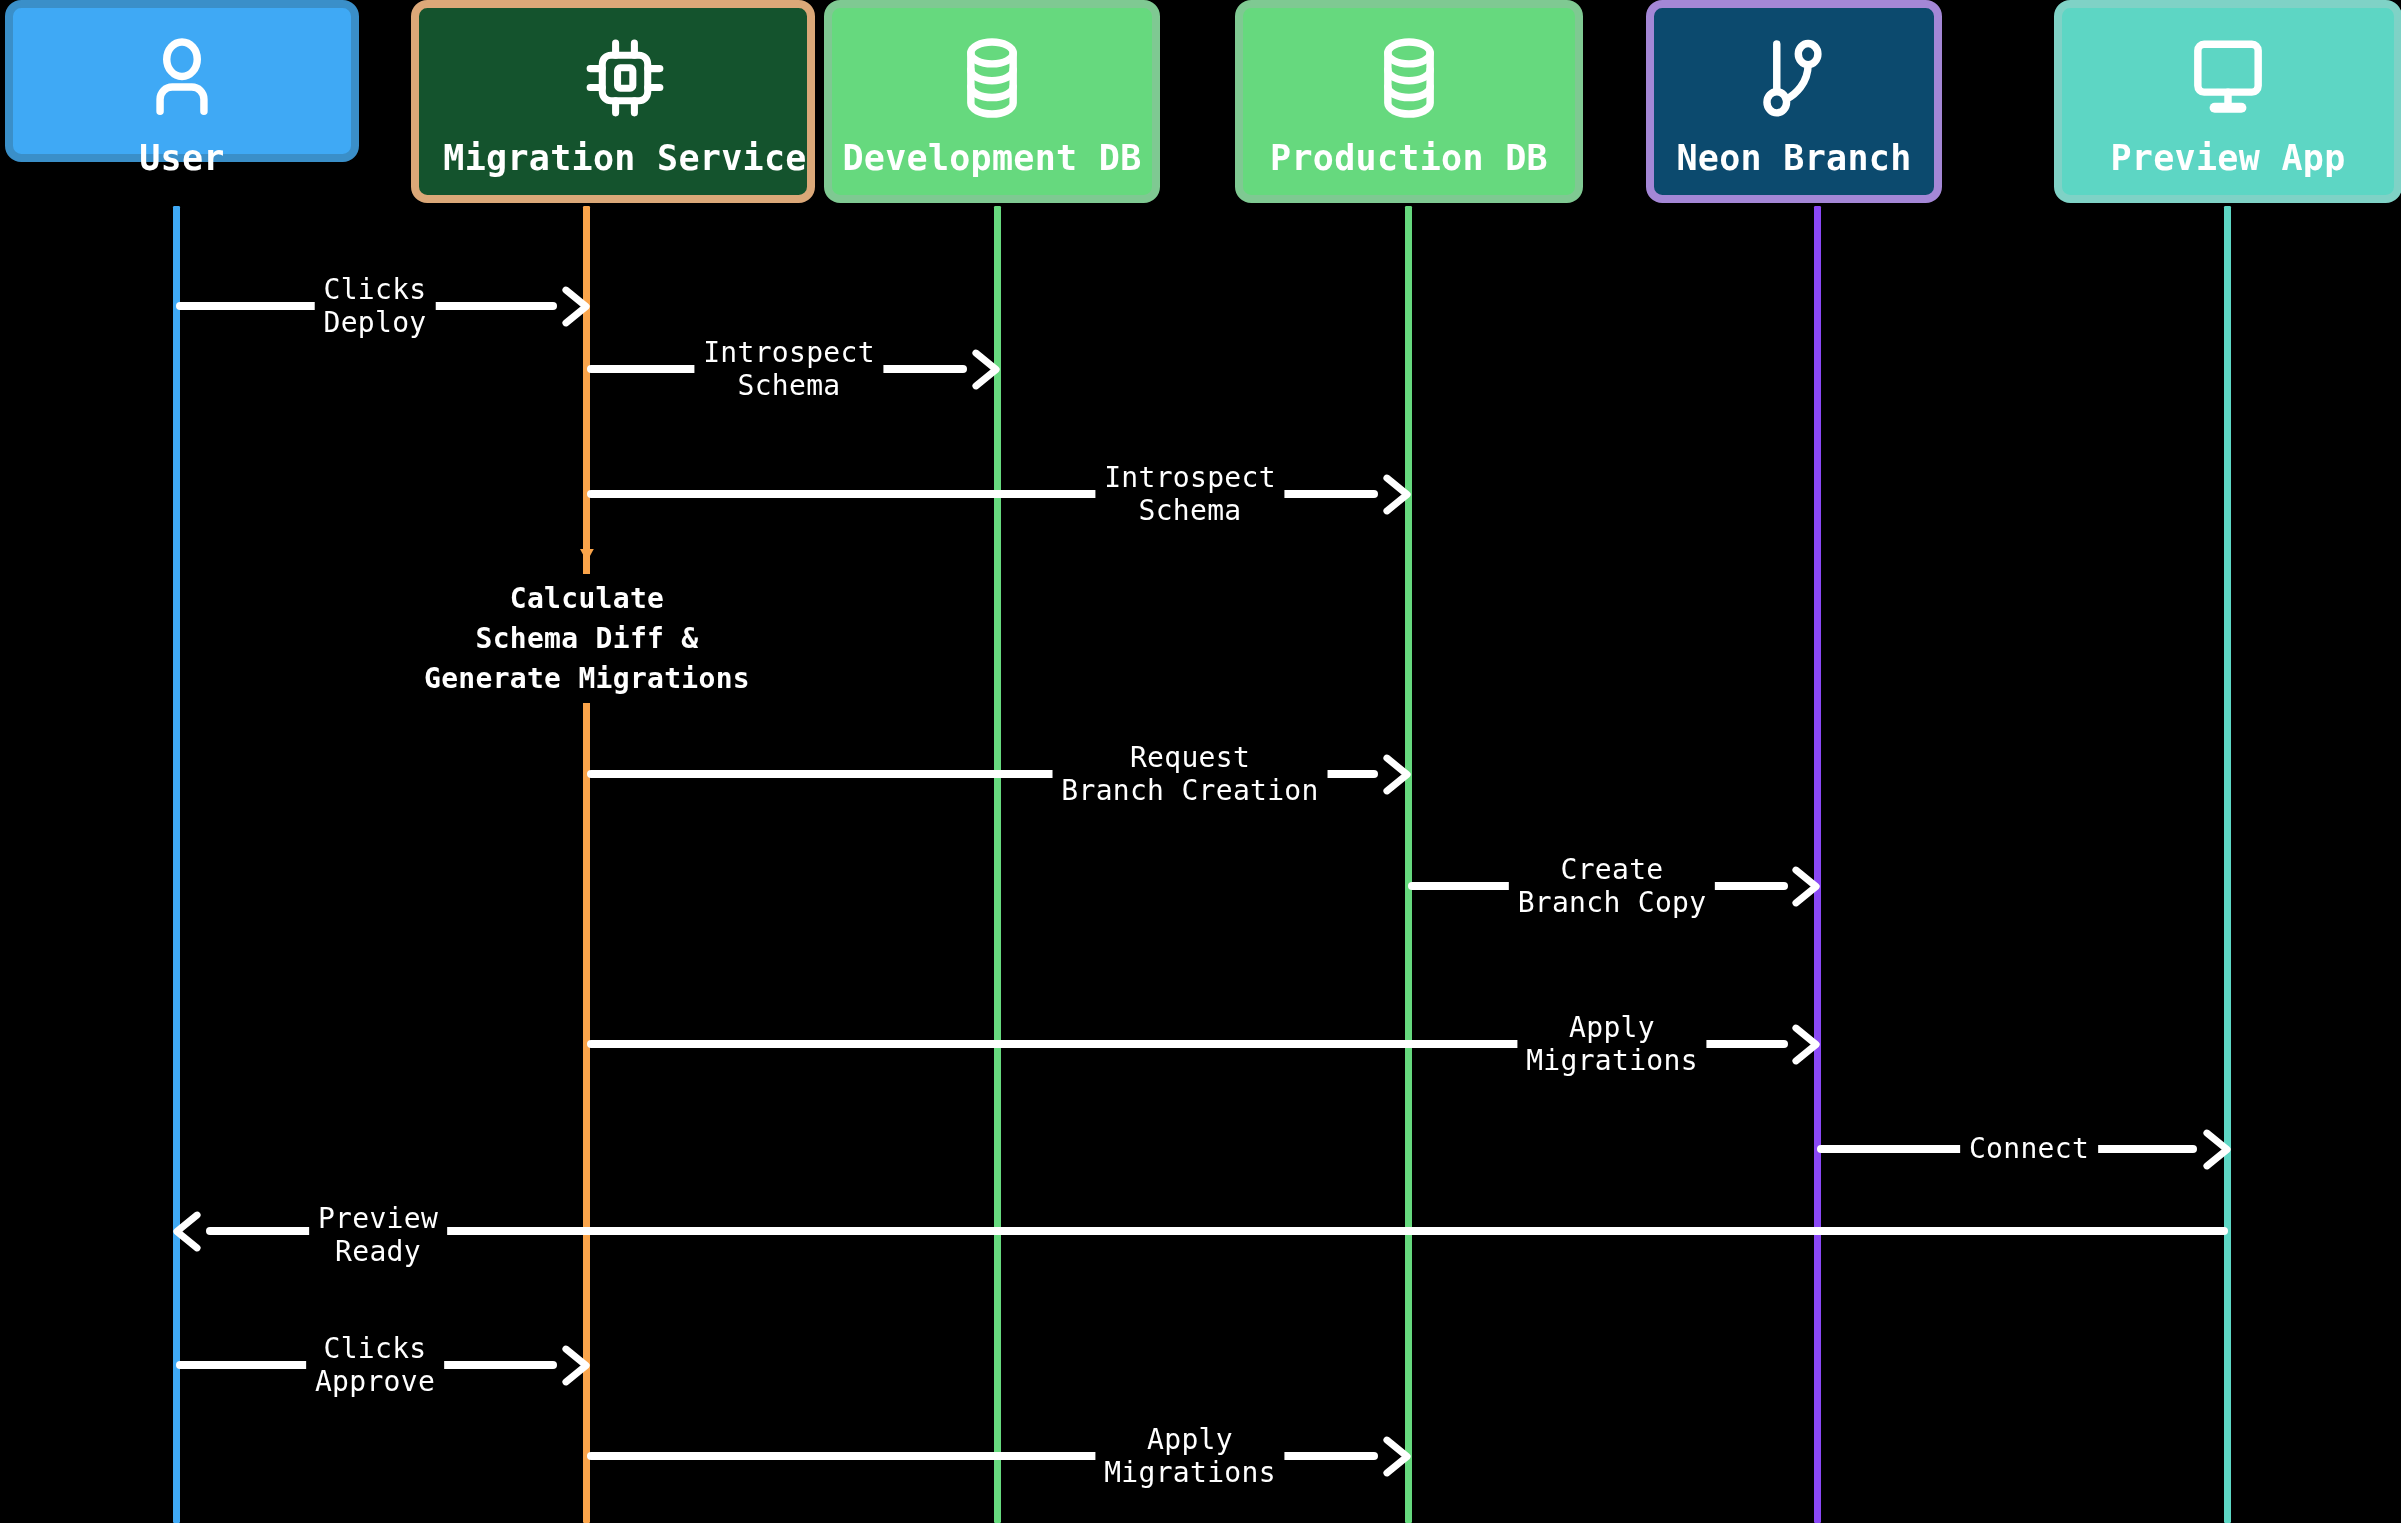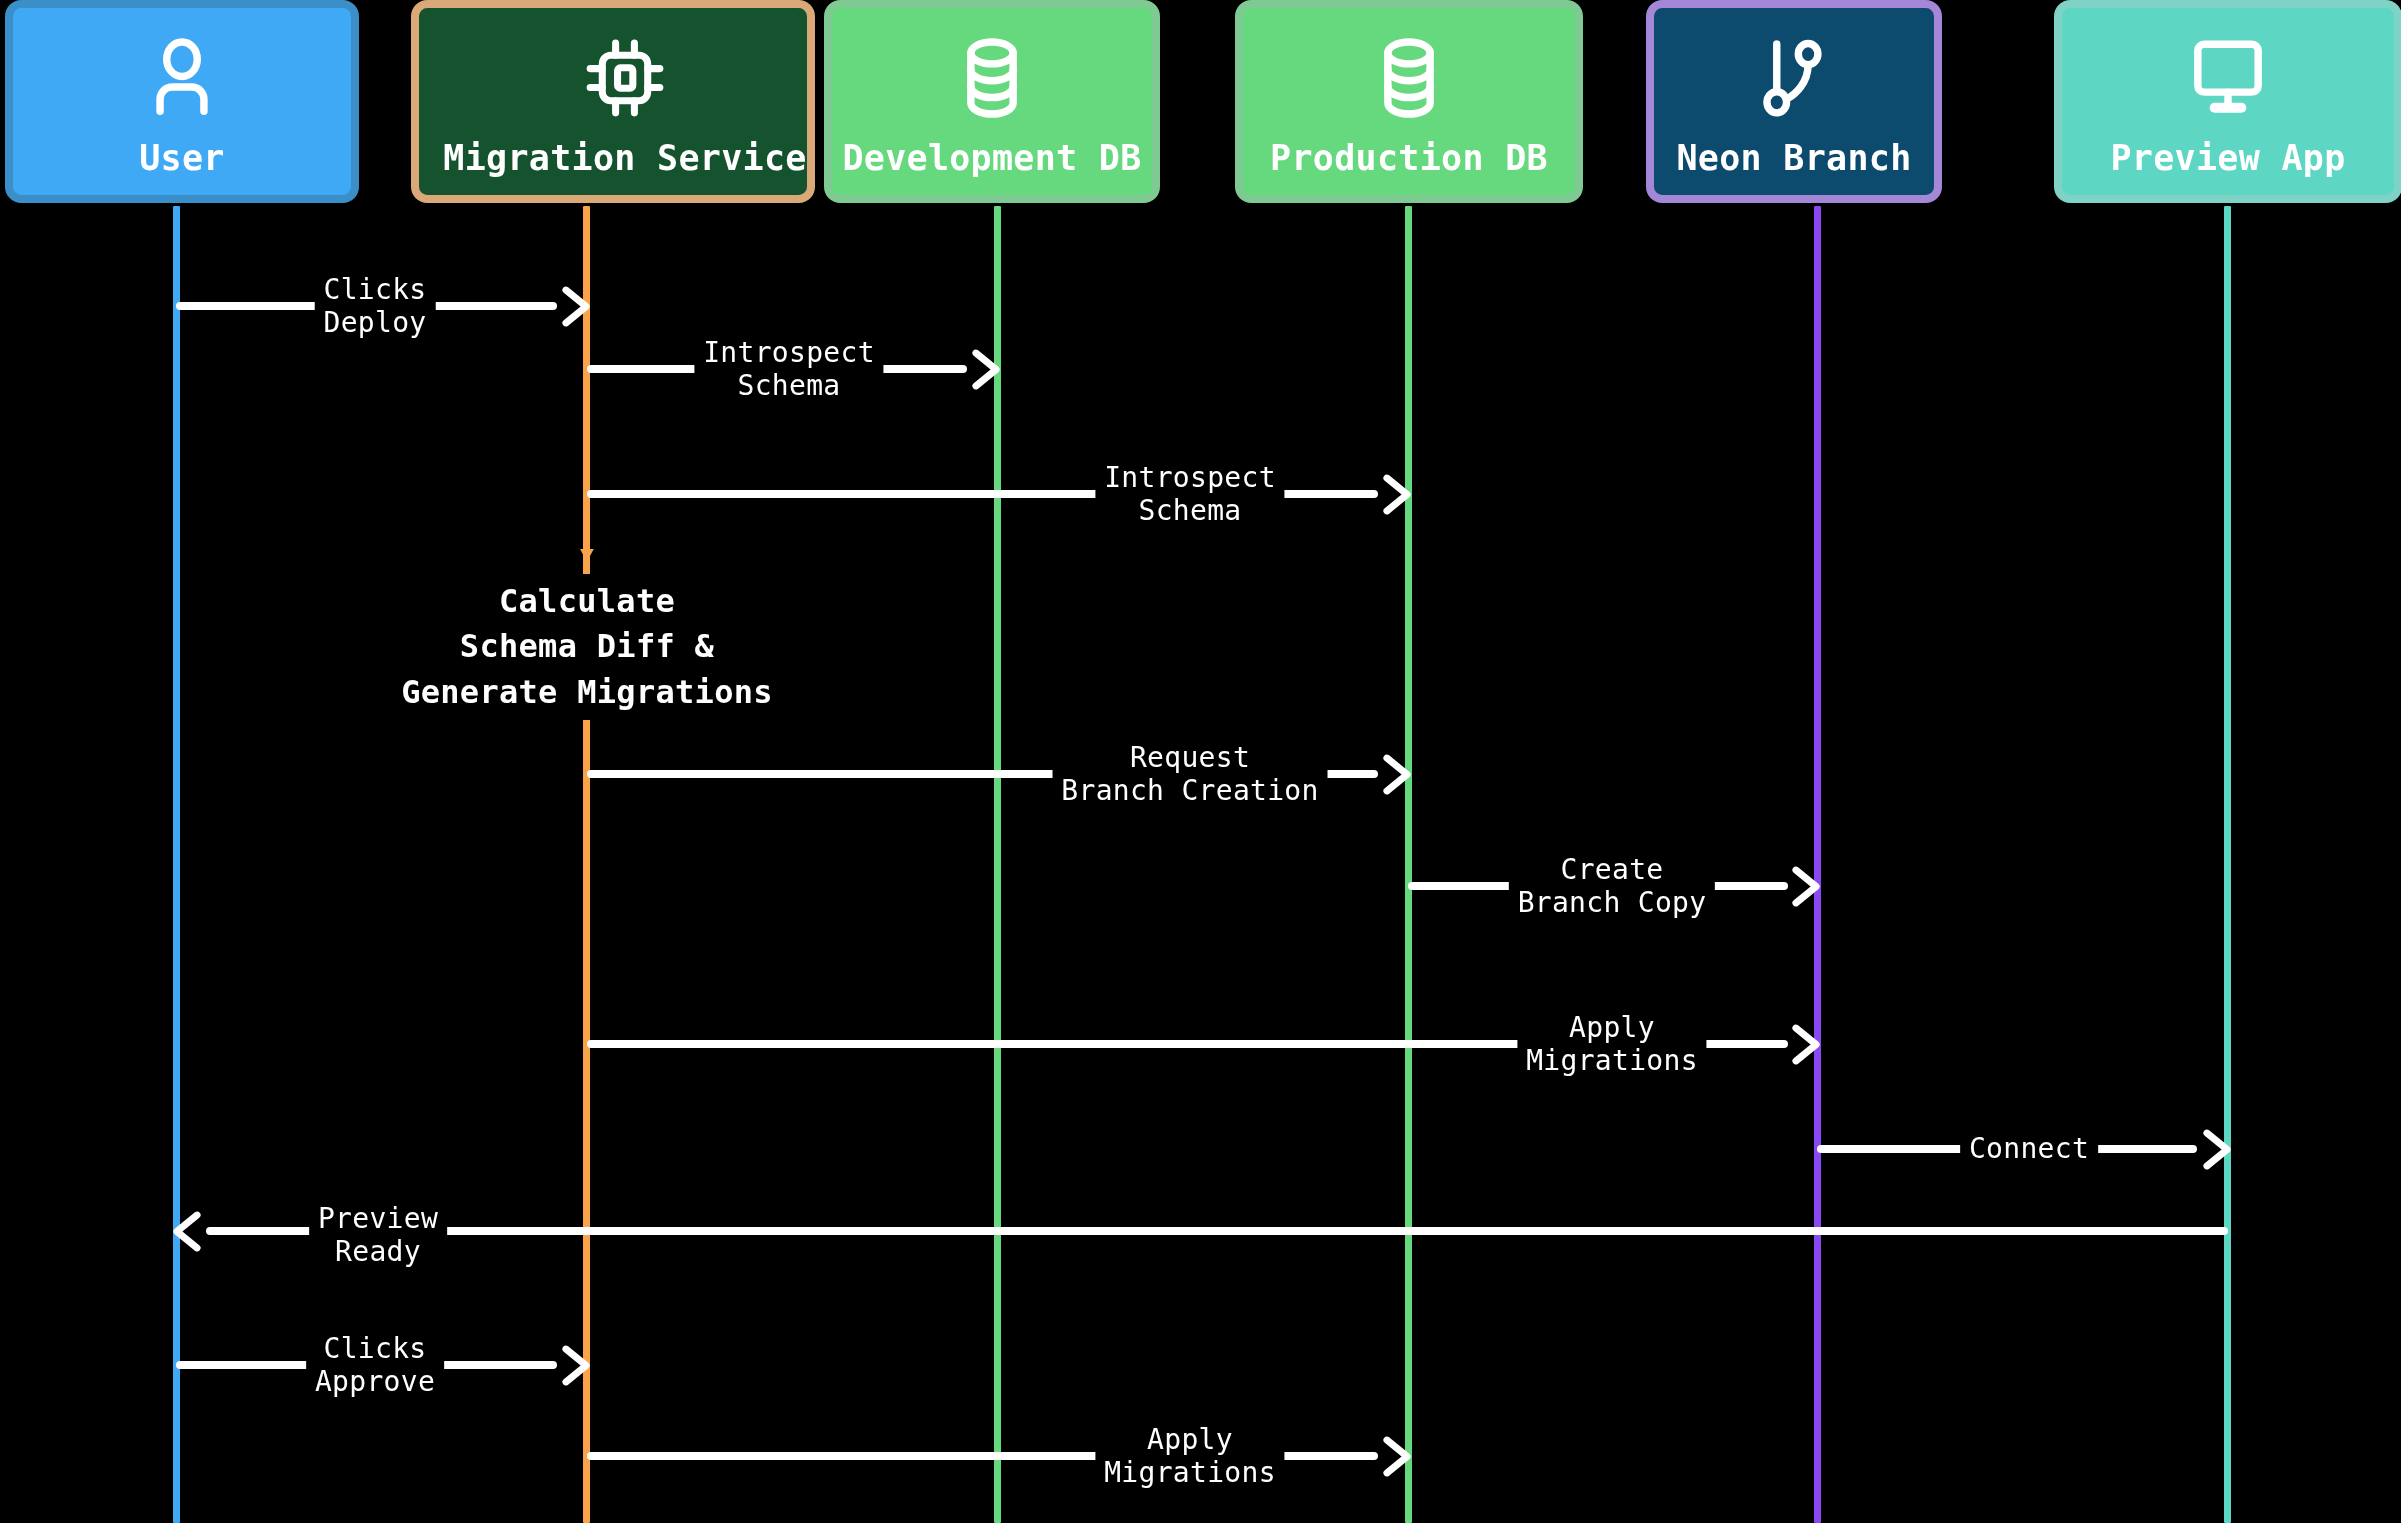--- a/index.html
+++ b/index.html
@@ -85,21 +85,21 @@
     background: #000000;
     padding: 0 8.8px;
     transform: translate(-50%, -50%);
     letter-spacing: 0.3px;
   }
 
   
   .selfnote {
     position: absolute;
     color: #ffffff;
-    font-size: 32px;
+    font-size: 28px;
     font-weight: 700;
     line-height: 1.42;
     text-align: center;
     white-space: pre;
     background: #000000;
     transform: translateX(-50%);
     padding: 5px 16.3px;
     letter-spacing: 0.3px;
   }
 </style>
@@ -109,21 +109,21 @@
 <div id="stage">
   <div id="lifelines">
       <div class="lifeline" style="left: 173px; top: 206px; height: 1317px; background: rgb(63, 169, 245);"></div>
       <div class="lifeline" style="left: 583px; top: 206px; height: 1317px; background: rgb(250, 164, 74);"></div>
       <div class="lifeline" style="left: 994px; top: 206px; height: 1317px; background: rgb(102, 217, 126);"></div>
       <div class="lifeline" style="left: 1405px; top: 206px; height: 1317px; background: rgb(102, 217, 126);"></div>
       <div class="lifeline" style="left: 1814px; top: 206px; height: 1317px; background: rgb(138, 72, 245);"></div>
       <div class="lifeline" style="left: 2224px; top: 206px; height: 1317px; background: rgb(93, 214, 196);"></div>
     </div>
   <div id="headers">
-      <div class="participant" style="left: 5px; width: 354px; height: 203px; background: rgb(63, 169, 245); border: 8.8px solid rgb(58, 143, 201);">
+      <div class="participant" style="left: 5px; width: 354px; height: 162px; background: rgb(63, 169, 245); border: 8.8px solid rgb(58, 143, 201);">
         <span class="p-icon"><svg viewBox="0 0 24 24" fill="none" stroke="#ffffff" stroke-width="1.9" stroke-linecap="round" stroke-linejoin="round">
             <ellipse cx="12" cy="7.2" rx="3.9" ry="4.4"></ellipse>
             <path d="M6.4 20.5v-3.1a3.1 3.1 0 0 1 3.1-3.1h5a3.1 3.1 0 0 1 3.1 3.1v3.1"></path>
           </svg></span>
         <div class="p-label">User</div>
       </div>
       <div class="participant" style="left: 411px; width: 404px; height: 203px; background: #14532d; border: 8.8px solid rgb(219, 168, 120); padding-left: 24px;">
         <span class="p-icon"><svg viewBox="0 0 24 24" fill="none" stroke="#ffffff" stroke-width="1.8" stroke-linecap="round" stroke-linejoin="round">
             <rect x="6.2" y="6.2" width="11.6" height="11.6" rx="2.2"></rect>
             <rect x="10.1" y="9.4" width="3.9" height="5.2" rx="0.7"></rect>

